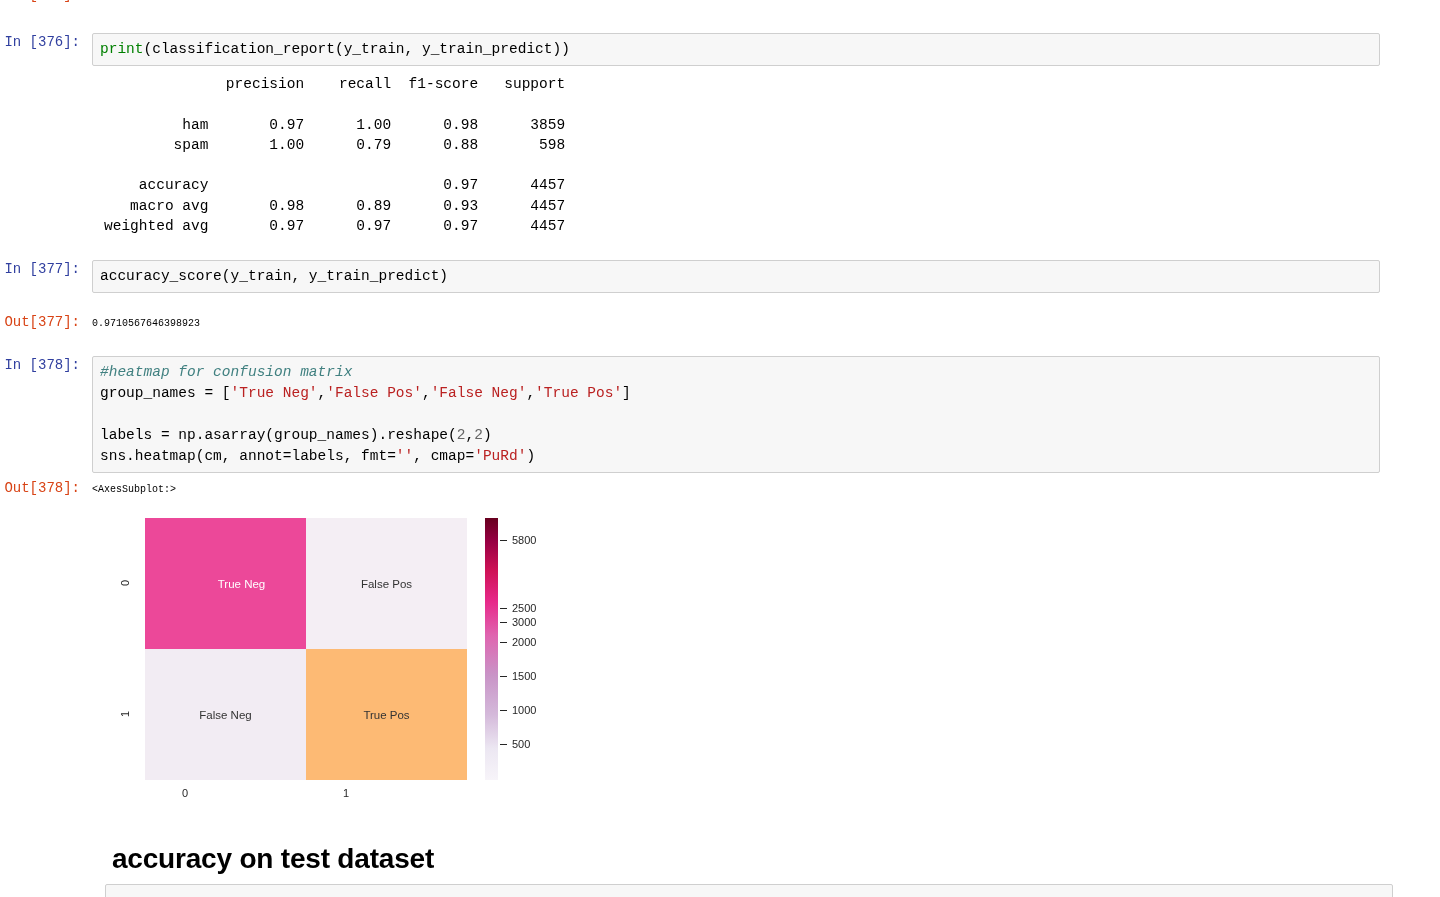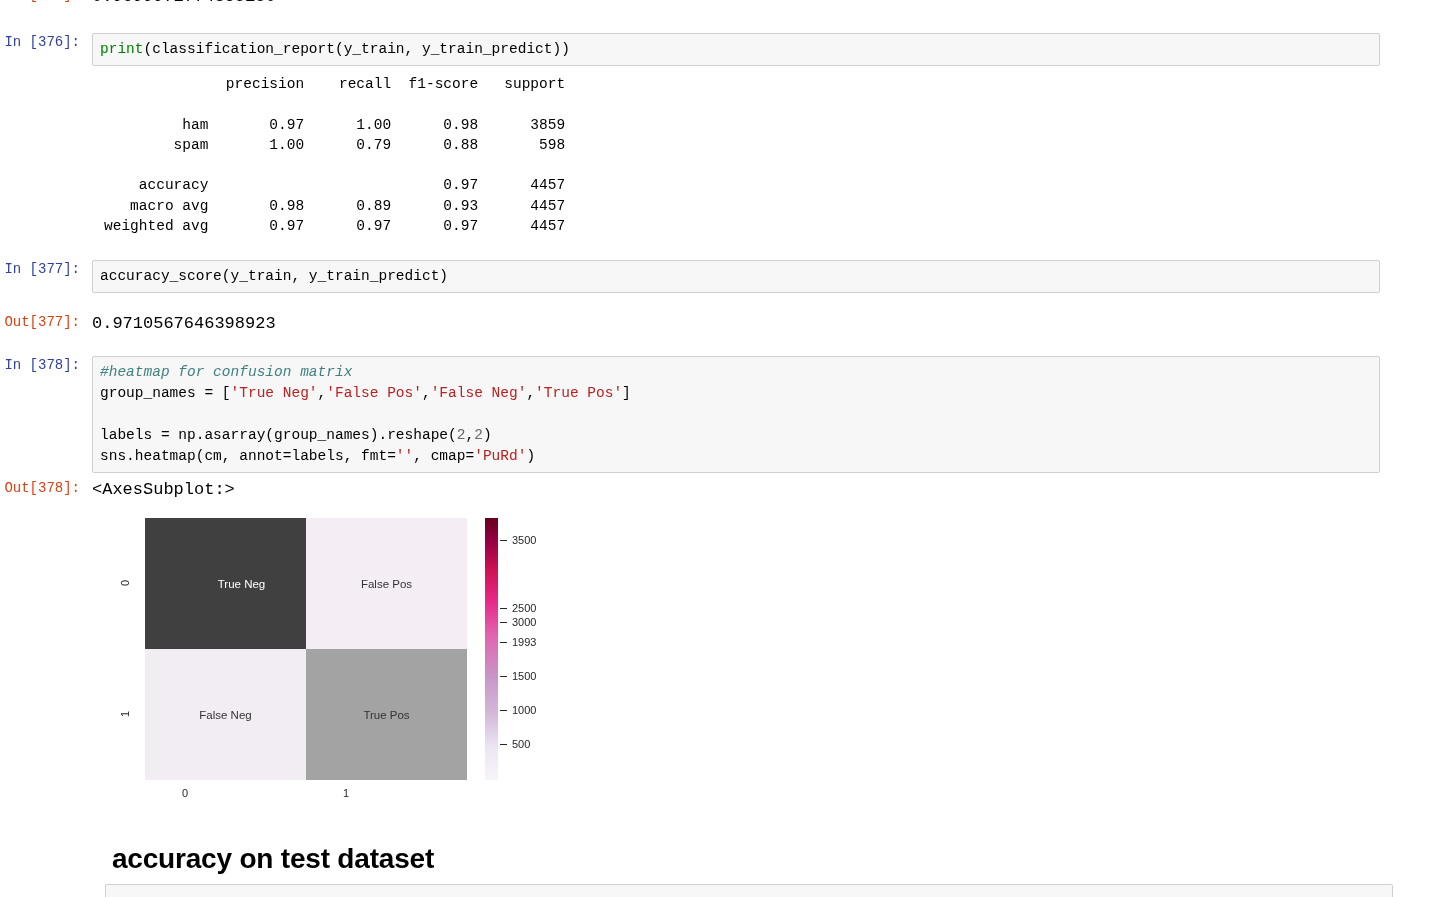--- a/index.html
+++ b/index.html
@@ -47,21 +47,21 @@
     padding: 5px 4px 5px 7px;
     font-family: "Liberation Mono", monospace;
     font-size: 14.5px;
     line-height: 21px;
     color: #000000;
     white-space: pre;
   }
   .out-text {
     flex: 1 1 auto;
     font-family: "Liberation Mono", monospace;
-    font-size: 17px;
+    font-size: 10px;
     line-height: 21px;
     color: #000000;
     white-space: pre;
   }
   .stream-out {
     position: absolute;
     left: 104px;
     font-family: "Liberation Mono", monospace;
     font-size: 14.5px;
     line-height: 20.3px;
@@ -224,38 +224,38 @@
     <div class="prompt out">Out[378]:</div>
     <div class="out-text">&lt;AxesSubplot:&gt;</div>
   </div>
 
   <div id="figure">
 
     <div class="ytick" id="ytick0" style="top: 71.5px;">0</div>
     <div class="ytick" id="ytick1" style="top: 202.5px;">1</div>
 
     <div id="hm-grid">
-      <div class="hm-cell" id="hm-00" style="background: #404040; color: rgb(255, 255, 255); padding-left: 32px;">True Neg</div>
+      <div class="hm-cell" id="hm-00" style="background: #ec4899; color: rgb(255, 255, 255); padding-left: 32px;">True Neg</div>
       <div class="hm-cell" id="hm-01" style="background: rgb(244, 238, 244); color: rgb(51, 51, 51);">False Pos</div>
       <div class="hm-cell" id="hm-10" style="background: rgb(242, 236, 243); color: rgb(51, 51, 51);">False Neg</div>
-      <div class="hm-cell" id="hm-11" style="background: #a3a3a3; color: rgb(51, 51, 51);">True Pos</div>
+      <div class="hm-cell" id="hm-11" style="background: #fdba74; color: rgb(51, 51, 51);">True Pos</div>
     </div>
 
     <div class="xtick" style="left:66px;">0</div>
     <div class="xtick" style="left:227px;">1</div>
 
     <div id="colorbar" style="background: linear-gradient(rgb(103, 0, 31) 0%, rgb(152, 0, 67) 9%, rgb(206, 18, 86) 20%, rgb(231, 41, 138) 32%, rgb(223, 101, 176) 45%, rgb(201, 148, 199) 60%, rgb(212, 185, 218) 75%, rgb(236, 231, 242) 88%, rgb(247, 244, 249) 100%);"></div>
     <div id="cb-ticks">
         <div class="cb-tick" style="top: 233.053px;"><span class="dash"></span><span>500</span></div>
         <div class="cb-tick" style="top: 199.107px;"><span class="dash"></span><span>1000</span></div>
         <div class="cb-tick" style="top: 165.16px;"><span class="dash"></span><span>1500</span></div>
-        <div class="cb-tick" style="top: 131.214px;"><span class="dash"></span><span>1993</span></div>
+        <div class="cb-tick" style="top: 131.214px;"><span class="dash"></span><span>2000</span></div>
         <div class="cb-tick" style="top: 97.2669px;"><span class="dash"></span><span>2500</span></div>
         <div class="cb-tick" style="top: 63.3203px; margin-top: 48px;"><span class="dash"></span><span>3000</span></div>
-        <div class="cb-tick" style="top: 29.3737px;"><span class="dash"></span><span>3500</span></div>
+        <div class="cb-tick" style="top: 29.3737px;"><span class="dash"></span><span>5800</span></div>
       </div>
   </div>
 
   <div id="md-heading">accuracy on test dataset</div>
 
   <div id="bottom-cell"></div>
 
 </div>
 
 </body></html>

